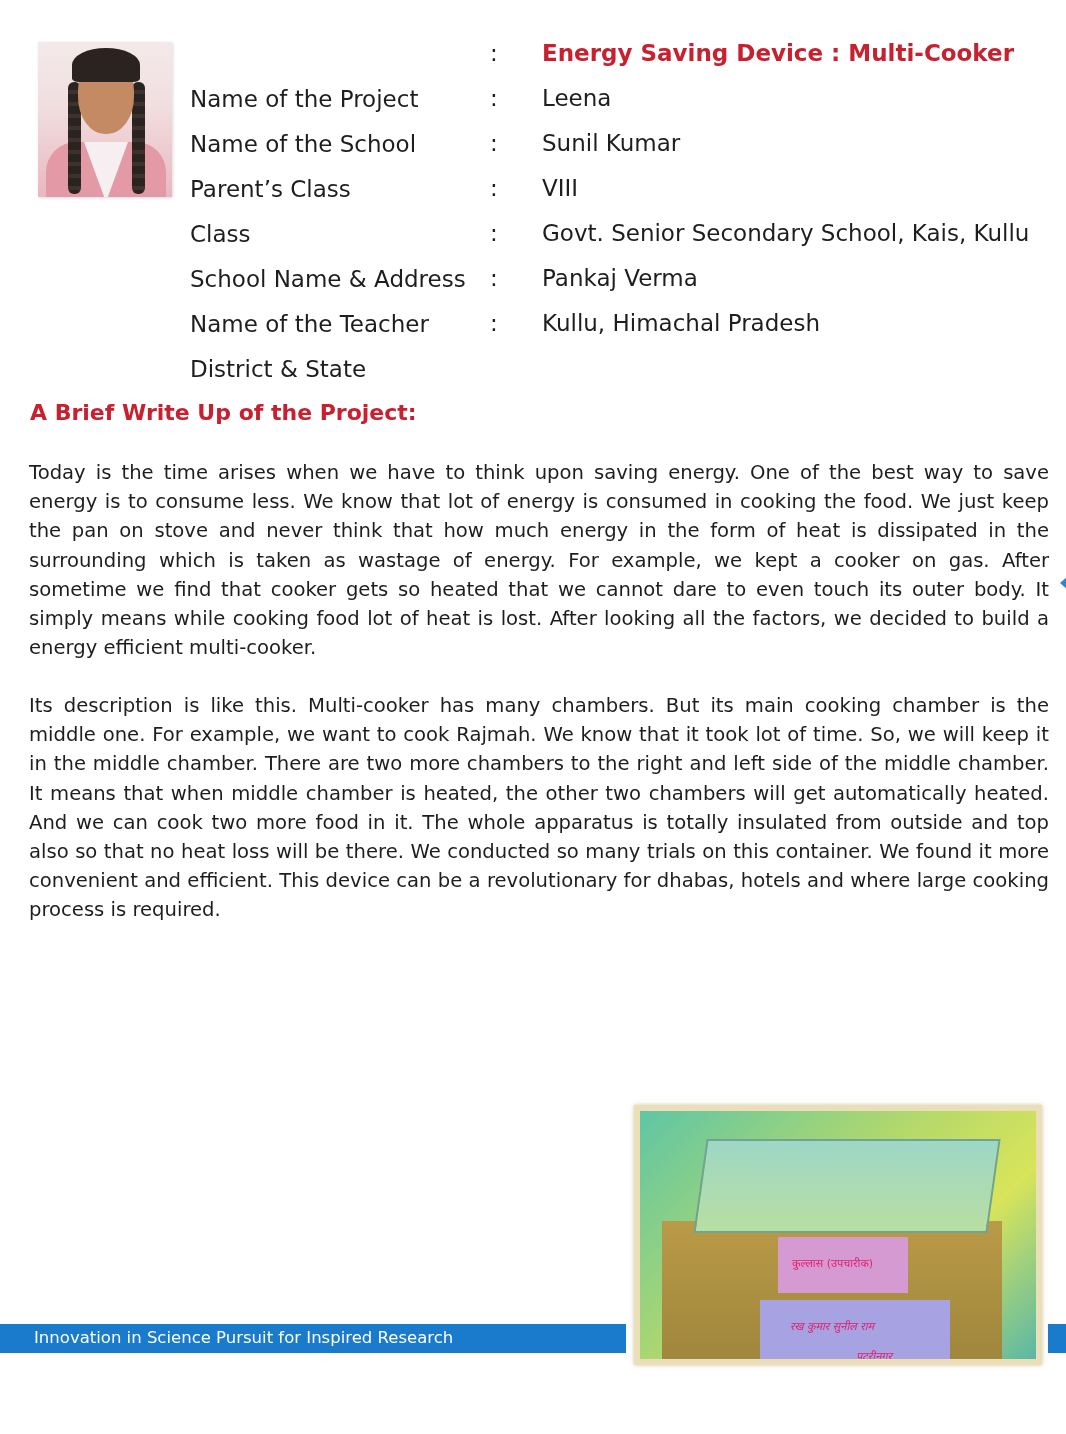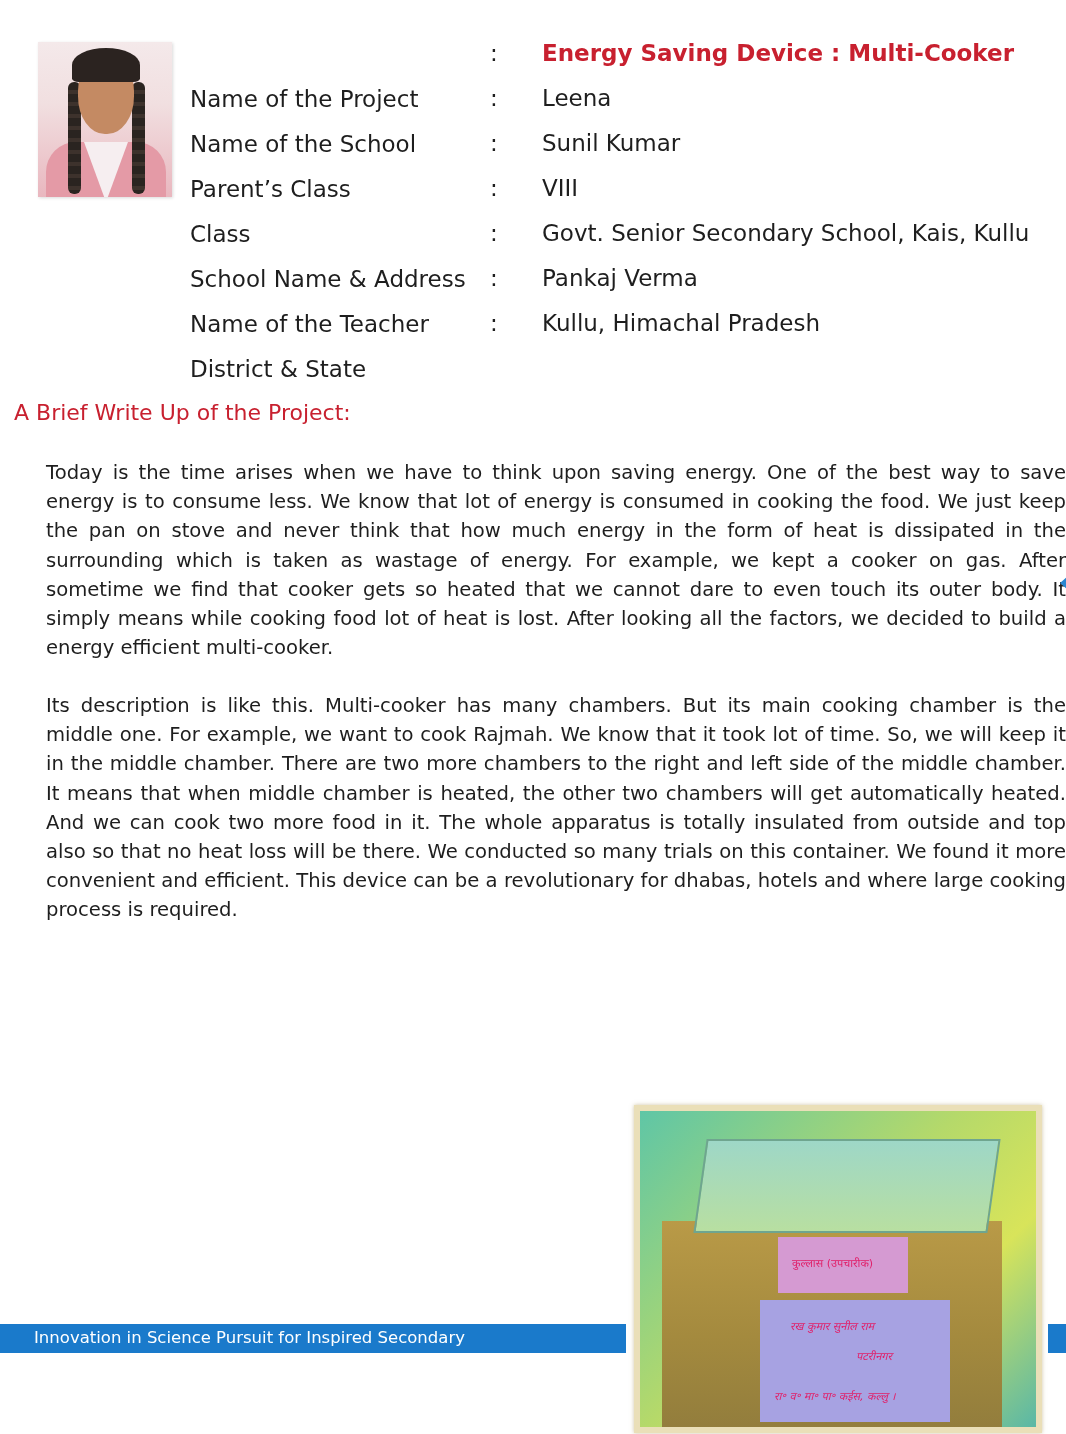--- a/index.html
+++ b/index.html
@@ -20,33 +20,33 @@
   .photo .collar { position:absolute; left:46px; top:100px; width:44px; height:60px;
                  background:#f6eef0; clip-path:polygon(0 0,100% 0,50% 100%); }
 
   .info { position:absolute; left:190px; top:34px; }
   .row { position:relative; height:45px; font-size:23px; line-height:38px; }
   .row .lbl { position:absolute; left:0; white-space:nowrap;margin-top:46px; }
   .row .colon { position:absolute; left:300px; }
   .row .val { position:absolute; left:352px; white-space:nowrap; }
   .row .val.red { color:#c8202f; font-weight:bold;text-align:center; }
 
-  .heading { position:absolute; left:14px; top:400px; font-size:22px; font-weight:normal; color:#c8202f; }
-  .para { position:absolute; left:46px; width:1020px; font-size:19.6px; line-height:29.2px;
+  .heading { position:absolute; left:30px; top:400px; font-size:22px; font-weight:bold; color:#c8202f; }
+  .para { position:absolute; left:29px; width:1020px; font-size:19.6px; line-height:29.2px;
           text-align:justify; color:#1e1e1e; }
   .para.p1 { top:458px; } .para.p2 { top:691px; }
 
   .side-marker { position:absolute; left:1060px; top:577px; width:0; height:0;
                  border-top:6px solid transparent; border-bottom:6px solid transparent; border-right:7px solid #2a86d1; }
 
   .footer-bar { position:absolute; left:0; top:1324px; width:626px; height:29px; background:#1a7acb; }
   .footer-bar span { position:absolute; left:34px; top:4px; color:#ffffff; font-size:16.5px; white-space:nowrap; }
   .footer-bar-right { position:absolute; left:1048px; top:1324px; width:18px; height:29px; background:#1a7acb; }
 
-  .device-photo { position:absolute; left:634px; top:1105px; width:408px; height:328px;
+  .device-photo { position:absolute; left:634px; top:1105px; width:408px; height:260px;
                   background:#eadfb8; box-shadow:0 0 4px rgba(160,140,80,0.5); }
   .device-photo .inner { position:absolute; left:6px; top:6px; right:6px; bottom:6px; overflow:hidden;
                   background:linear-gradient(135deg,#5fc6a6 0%,#b5d96a 45%,#d8e45a 70%,#59b7a7 100%); }
   .box-front { position:absolute; left:22px; top:110px; width:340px; height:230px;
                background:linear-gradient(180deg,#b99a47 0%,#a48a3e 50%,#8e7a3c 100%); }
   .box-lid { position:absolute; left:60px; top:28px; width:290px; height:90px;
              background:linear-gradient(180deg,#9ed7c7,#b8dfa1); transform:skewX(-8deg); border:2px solid #6fa58f; }
   .label1 { position:absolute; left:138px; top:126px; width:130px; height:56px; background:#d59ad2; }
   .label2 { position:absolute; left:120px; top:189px; width:190px; height:122px; background:#a7a2e2;font-style:italic; }
   .label-text { position:absolute; color:#e0206a; font-size:11px; white-space:nowrap; }
@@ -101,21 +101,21 @@
   </div>
 </div>
 
 <div class="heading">A Brief Write Up of the Project:</div>
 <p class="para p1" style="margin:0">Today is the time arises when we have to think upon saving energy. One of the best way to save energy is to consume less. We know that lot of energy is consumed in cooking the food. We just keep the pan on stove and never think that how much energy in the form of heat is dissipated in the surrounding which is taken as wastage of energy. For example, we kept a cooker on gas. After sometime we find that cooker gets so heated that we cannot dare to even touch its outer body. It simply means while cooking food lot of heat is lost. After looking all the factors, we decided to build a energy efficient multi-cooker.</p>
 <p class="para p2" style="margin:0">Its description is like this. Multi-cooker has many chambers. But its main cooking chamber is the middle one. For example, we want to cook Rajmah. We know that it took lot of time. So, we will keep it in the middle chamber. There are two more chambers to the right and left side of the middle chamber. It means that when middle chamber is heated, the other two chambers will get automatically heated. And we can cook two more food in it. The whole apparatus is totally insulated from outside and top also so that no heat loss will be there. We conducted so many trials on this container. We found it more convenient and efficient. This device can be a revolutionary for dhabas, hotels and where large cooking process is required.</p>
 
 <div class="side-marker"></div>
 
 <div class="footer-bar">
-  <span>Innovation in Science Pursuit for Inspired Secondary</span>
+  <span>Innovation in Science Pursuit for Inspired Research</span>
 </div>
 <div class="footer-bar-right"></div>
 
 <div class="device-photo">
   <div class="inner">
     <div class="box-front"></div>
     <div class="box-lid"></div>
     <div class="label1">
       <span class="label-text" style="left:14px;top:18px">कुल्लास (उपचारीक)</span>
     </div>

